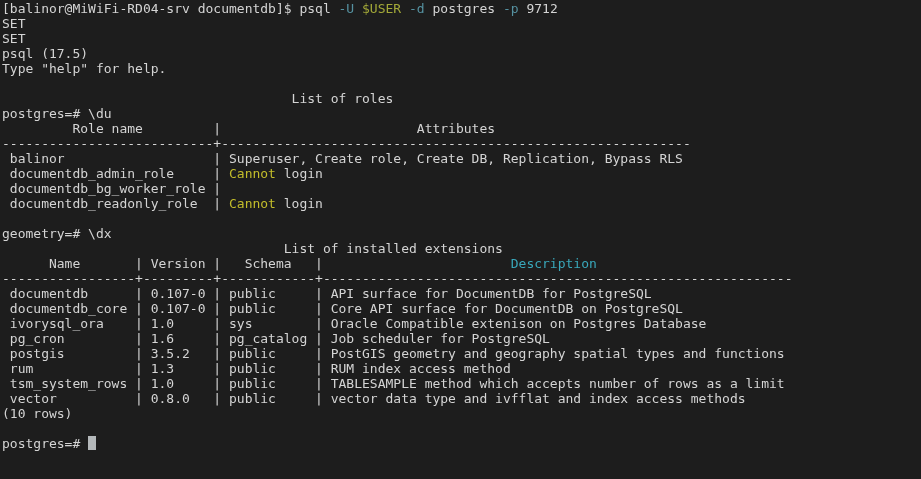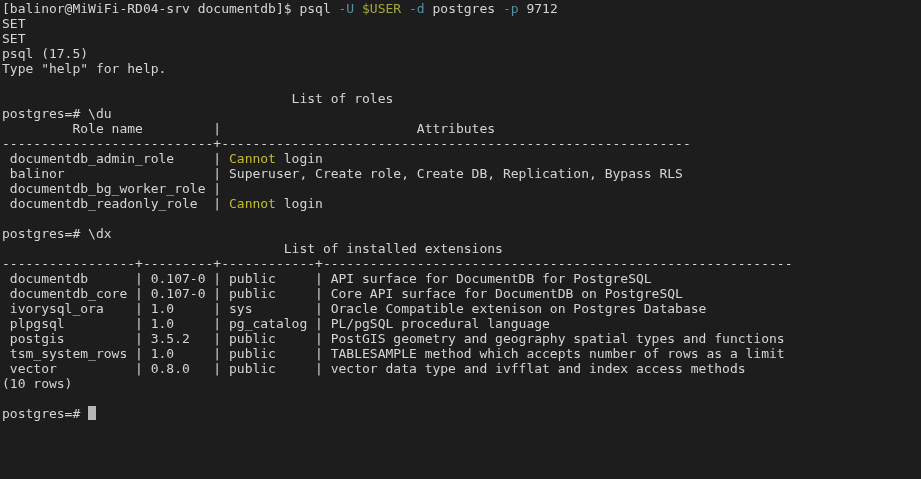--- a/index.html
+++ b/index.html
@@ -46,32 +46,34 @@
       <div class="line"><span class="seg-default">[balinor@MiWiFi-RD04-srv documentdb]$ psql </span><span class="seg-flag">-U</span><span class="seg-default"> </span><span class="seg-variable">$USER</span><span class="seg-default"> </span><span class="seg-flag">-d</span><span class="seg-default"> postgres </span><span class="seg-flag">-p</span><span class="seg-default"> 9712</span></div>
       <div class="line"><span class="seg-default">SET</span></div>
       <div class="line"><span class="seg-default">SET</span></div>
       <div class="line"><span class="seg-default">psql (17.5)</span></div>
       <div class="line"><span class="seg-default">Type "help" for help.</span></div>
       <div class="line">&nbsp;</div>
       <div class="line"><span class="seg-default">                                     List of roles</span></div>
       <div class="line"><span class="seg-default">postgres=# \du</span></div>
       <div class="line"><span class="seg-default">         Role name         |                         Attributes</span></div>
       <div class="line"><span class="seg-default">---------------------------+------------------------------------------------------------</span></div>
+      <div class="line"><span class="seg-default"> balinor                   | Superuser, Create role, Create DB, Replication, Bypass RLS</span></div>
       <div class="line"><span class="seg-default"> documentdb_admin_role     | </span><span class="seg-highlight">Cannot</span><span class="seg-default"> login</span></div>
-      <div class="line"><span class="seg-default"> balinor                   | Superuser, Create role, Create DB, Replication, Bypass RLS</span></div>
       <div class="line"><span class="seg-default"> documentdb_bg_worker_role | </span></div>
       <div class="line"><span class="seg-default"> documentdb_readonly_role  | </span><span class="seg-highlight">Cannot</span><span class="seg-default"> login</span></div>
       <div class="line">&nbsp;</div>
-      <div class="line"><span class="seg-default">postgres=# \dx</span></div>
+      <div class="line"><span class="seg-default">geometry=# \dx</span></div>
       <div class="line"><span class="seg-default">                                    List of installed extensions</span></div>
+      <div class="line"><span class="seg-default">      Name       | Version |   Schema   |                        </span><span class="seg-cyan">Description</span></div>
       <div class="line"><span class="seg-default">-----------------+---------+------------+------------------------------------------------------------</span></div>
       <div class="line"><span class="seg-default"> documentdb      | 0.107-0 | public     | API surface for DocumentDB for PostgreSQL</span></div>
       <div class="line"><span class="seg-default"> documentdb_core | 0.107-0 | public     | Core API surface for DocumentDB on PostgreSQL</span></div>
       <div class="line"><span class="seg-default"> ivorysql_ora    | 1.0     | sys        | Oracle Compatible extenison on Postgres Database</span></div>
-      <div class="line"><span class="seg-default"> plpgsql         | 1.0     | pg_catalog | PL/pgSQL procedural language</span></div>
+      <div class="line"><span class="seg-default"> pg_cron         | 1.6     | pg_catalog | Job scheduler for PostgreSQL</span></div>
       <div class="line"><span class="seg-default"> postgis         | 3.5.2   | public     | PostGIS geometry and geography spatial types and functions</span></div>
+      <div class="line"><span class="seg-default"> rum             | 1.3     | public     | RUM index access method</span></div>
       <div class="line"><span class="seg-default"> tsm_system_rows | 1.0     | public     | TABLESAMPLE method which accepts number of rows as a limit</span></div>
       <div class="line"><span class="seg-default"> vector          | 0.8.0   | public     | vector data type and ivfflat and index access methods</span></div>
       <div class="line"><span class="seg-default">(10 rows)</span></div>
       <div class="line">&nbsp;</div>
       <div class="line"><span class="seg-default">postgres=# </span><span class="cursor"></span></div>
     </div>
 </div>
 
 </body></html>

